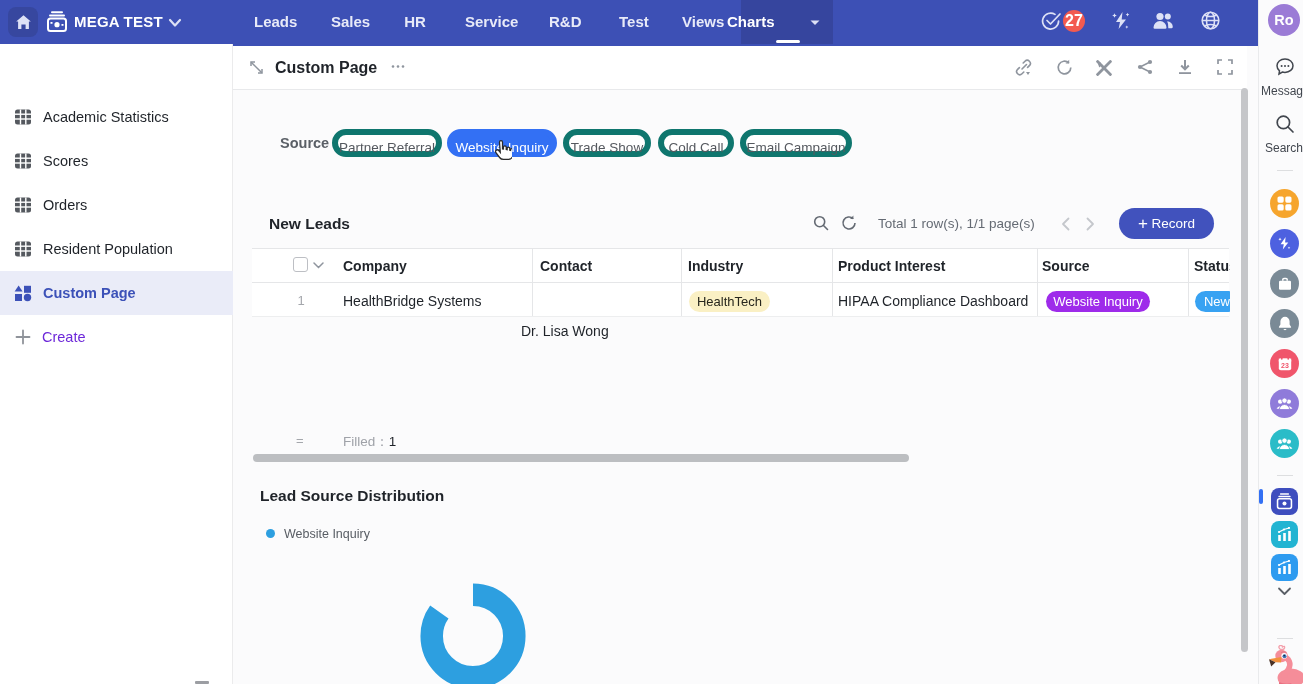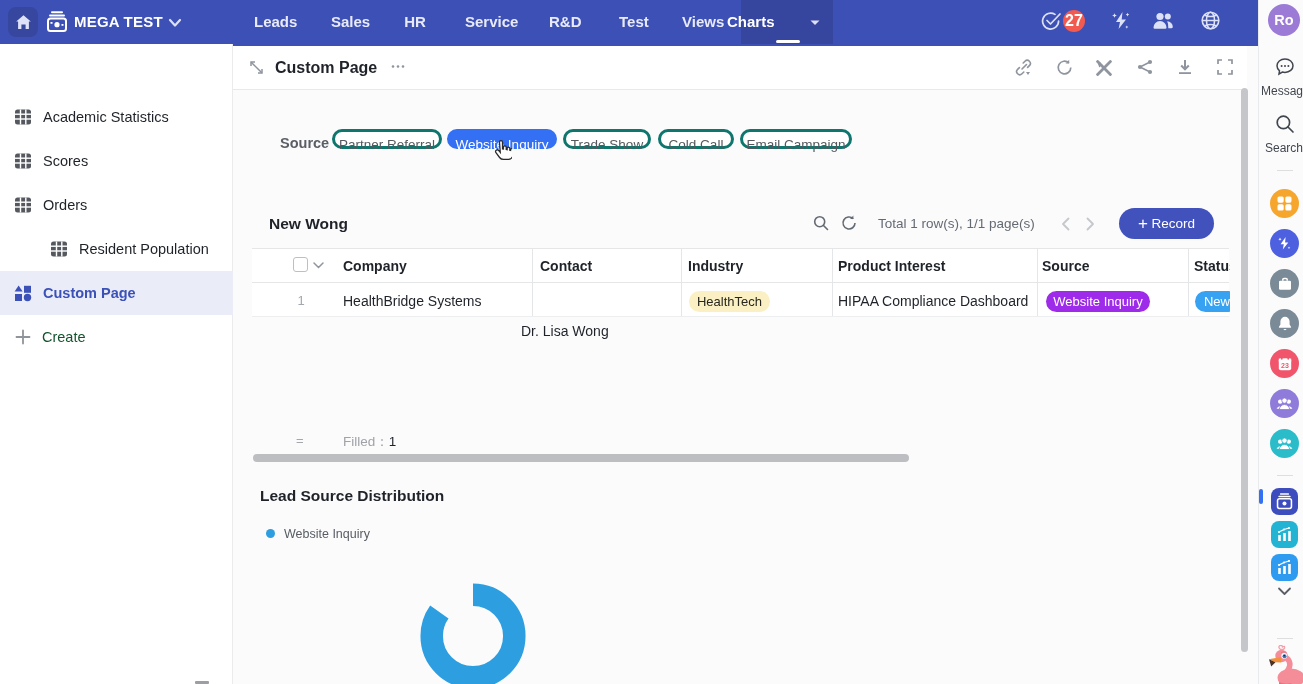--- a/index.html
+++ b/index.html
@@ -16,31 +16,31 @@
   #tab-sel { left:741px; top:0; width:92px; height:44px; background:#36459E; }
   #tab-underline { left:776px; top:40px; width:24px; height:3px; background:#fff; border-radius:2px; }
 
   
   #lsb { left:0; top:44px; width:233px; height:640px; background:#fff; border-right:1px solid #EBEBEC; }
   .sbi { left:0; width:233px; height:44px; display:flex; align-items:center; position:absolute; }
   .sbi svg { margin-left:14px; }
   .sbi span { margin-left:11px; font-size:14.5px; color:#1F2329; }
   .sbi.sel { background:#EAECF8; }
   .sbi.sel span { color:#3C51B8; font-weight:700; }
-  .sbi.dim span { color:#14532d;text-align:center; }
+  .sbi.dim span { color:#6d28d9;text-align:center; }
 
   
   #main { left:233px; top:44px; width:1025px; height:640px; background:#FBFBFC; border-top:2px solid #3D50B5; }
   #phead { left:233px; top:46px; width:1014px; height:44px; background:#fff; border-bottom:1px solid #E8E9EB; }
   #ptitle { left:275px; top:46px; height:44px; line-height:43px; font-size:16px; font-weight:700; color:#1F2329; }
   .hic { top:59px; }
 
   
   #srclabel { left:280px; top:135px; font-size:14.5px; font-weight:700; color:#5A5F66; }
-  .chip { top:129px; height:20px; border-radius:14px; border:3px solid #0f766e; background:#fff; color:#55595F; font-size:13.5px; line-height:26px; text-align:center; position:absolute; white-space:nowrap; }
+  .chip { top:129px; height:28px; border-radius:14px; border:6px solid #0f766e; background:#fff; color:#55595F; font-size:13.5px; line-height:26px; text-align:center; position:absolute; white-space:nowrap; }
   .chip.on { background:#3370F4; border-color:#3370F4; color:#fff; }
 
   
   #nl-title { left:269px; top:215px; font-size:15.5px; font-weight:700; color:#1F2329; }
   #totaltxt { left:878px; top:216px; font-size:13.5px; color:#646A73; }
   #recbtn { left:1119px; top:208px; width:95px; height:31px; background:#4152BD; border-radius:16px; color:#fff; font-size:13.5px; line-height:31px; text-align:center; }
 
   #tbl { left:252px; top:248px; width:977px; height:69px; background:#fff; }
   .tline { background:#E5E6E8; position:absolute; }
   .th { top:258px; font-size:14px; font-weight:700; color:#1F2329; position:absolute; }
@@ -163,21 +163,21 @@
         <rect x="1" y="1.5" width="16" height="15" rx="2.5" fill="#55595F"></rect>
         <g stroke="#fff" stroke-width="1.4">
           <line x1="1" y1="6.2" x2="17" y2="6.2"></line>
           <line x1="1" y1="11" x2="17" y2="11"></line>
           <line x1="6.5" y1="1.5" x2="6.5" y2="16.5"></line>
           <line x1="11.8" y1="1.5" x2="11.8" y2="16.5"></line>
         </g>
       </svg>
     <span>Orders</span>
   </div>
-  <div class="sbi" style="top:227px;padding-left:36px;">
+  <div class="sbi" style="top:227px;">
     <svg width="18" height="18" viewBox="0 0 18 18">
         <rect x="1" y="1.5" width="16" height="15" rx="2.5" fill="#55595F"></rect>
         <g stroke="#fff" stroke-width="1.4">
           <line x1="1" y1="6.2" x2="17" y2="6.2"></line>
           <line x1="1" y1="11" x2="17" y2="11"></line>
           <line x1="6.5" y1="1.5" x2="6.5" y2="16.5"></line>
           <line x1="11.8" y1="1.5" x2="11.8" y2="16.5"></line>
         </g>
       </svg>
     <span>Resident Population</span>
@@ -247,21 +247,21 @@
   <div class="chip" style="left:332px; width:110px;">Partner Referral</div>
   <div class="chip on" style="left:447px; width:110px;">Website Inquiry</div>
   <div class="chip" style="left:563px; width:88px;">Trade Show</div>
   <div class="chip" style="left:658px; width:76px;">Cold Call</div>
   <div class="chip" style="left:740px; width:112px;">Email Campaign</div>
 
   <svg class="abs" style="left:493px; top:140px;" width="19" height="24" viewBox="0 0 24 30">
     <path d="M8.2 2.6 a1.9 1.9 0 0 1 3.8 0 v8.6 l1.2 0.15 v-2.2 a1.75 1.75 0 0 1 3.5 0 v2.7 l1.2 0.2 v-1.7 a1.65 1.65 0 0 1 3.3 0 v2.4 l1 0.3 v-0.9 a1.55 1.55 0 0 1 3.1 0 v5.4 c0 4 -2.7 6.9 -6.6 6.9 h-5.5 c-2 0 -3.7 -0.9 -4.9 -2.5 l-4.6 -6.1 c-0.85 -1.1 -0.6 -2.5 0.5 -3.2 c1 -0.7 2.3 -0.5 3.1 0.5 l1.9 2.2 Z" fill="#fff" stroke="#2b2b2b" stroke-width="1.6"></path>
   </svg>
 
-  <div id="nl-title" class="abs">New Wong</div>
+  <div id="nl-title" class="abs">New Leads</div>
   <svg class="abs" style="left:813px; top:215px;" width="16" height="16" viewBox="0 0 16 16">
       <circle cx="6.7" cy="6.7" r="5" fill="none" stroke="#646A73" stroke-width="1.6"></circle>
       <line x1="10.5" y1="10.5" x2="14.5" y2="14.5" stroke="#646A73" stroke-width="1.6" stroke-linecap="round"></line>
     </svg>
   <svg class="abs" style="left:841px; top:215px;" width="16" height="16" viewBox="0 0 16 16">
       <path d="M14 8 a6 6 0 1 1 -1.8 -4.3" fill="none" stroke="#646A73" stroke-width="1.6"></path>
       <path d="M12.4 0.6 v3.4 h-3.4 Z" fill="#646A73"></path>
     </svg>
   <div id="totaltxt" class="abs">Total 1 row(s), 1/1 page(s)</div>
   <svg class="abs" style="left:1061px; top:217px;" width="9" height="14" viewBox="0 0 9 14">

